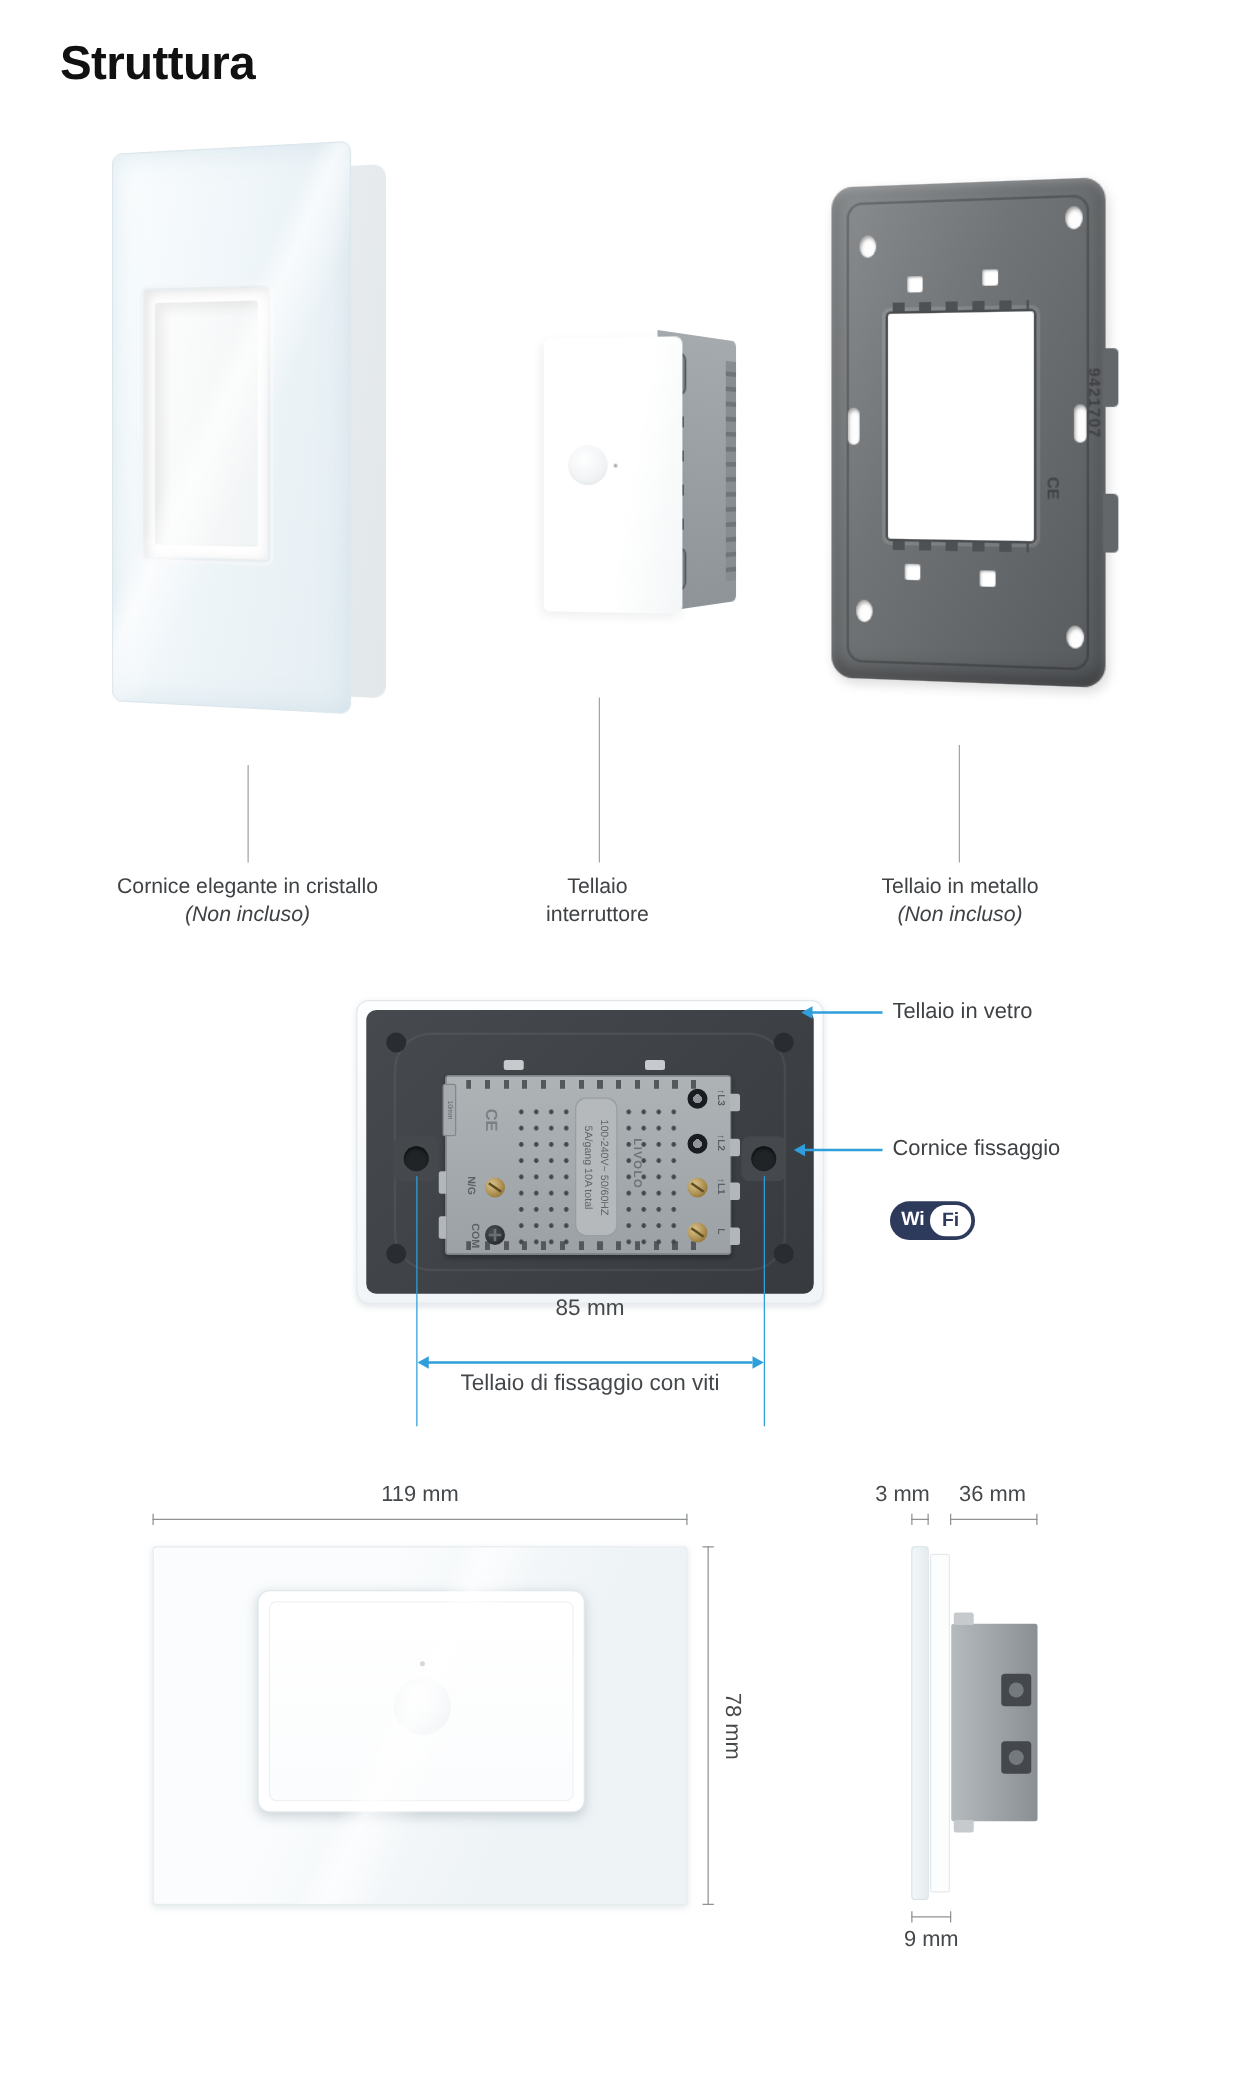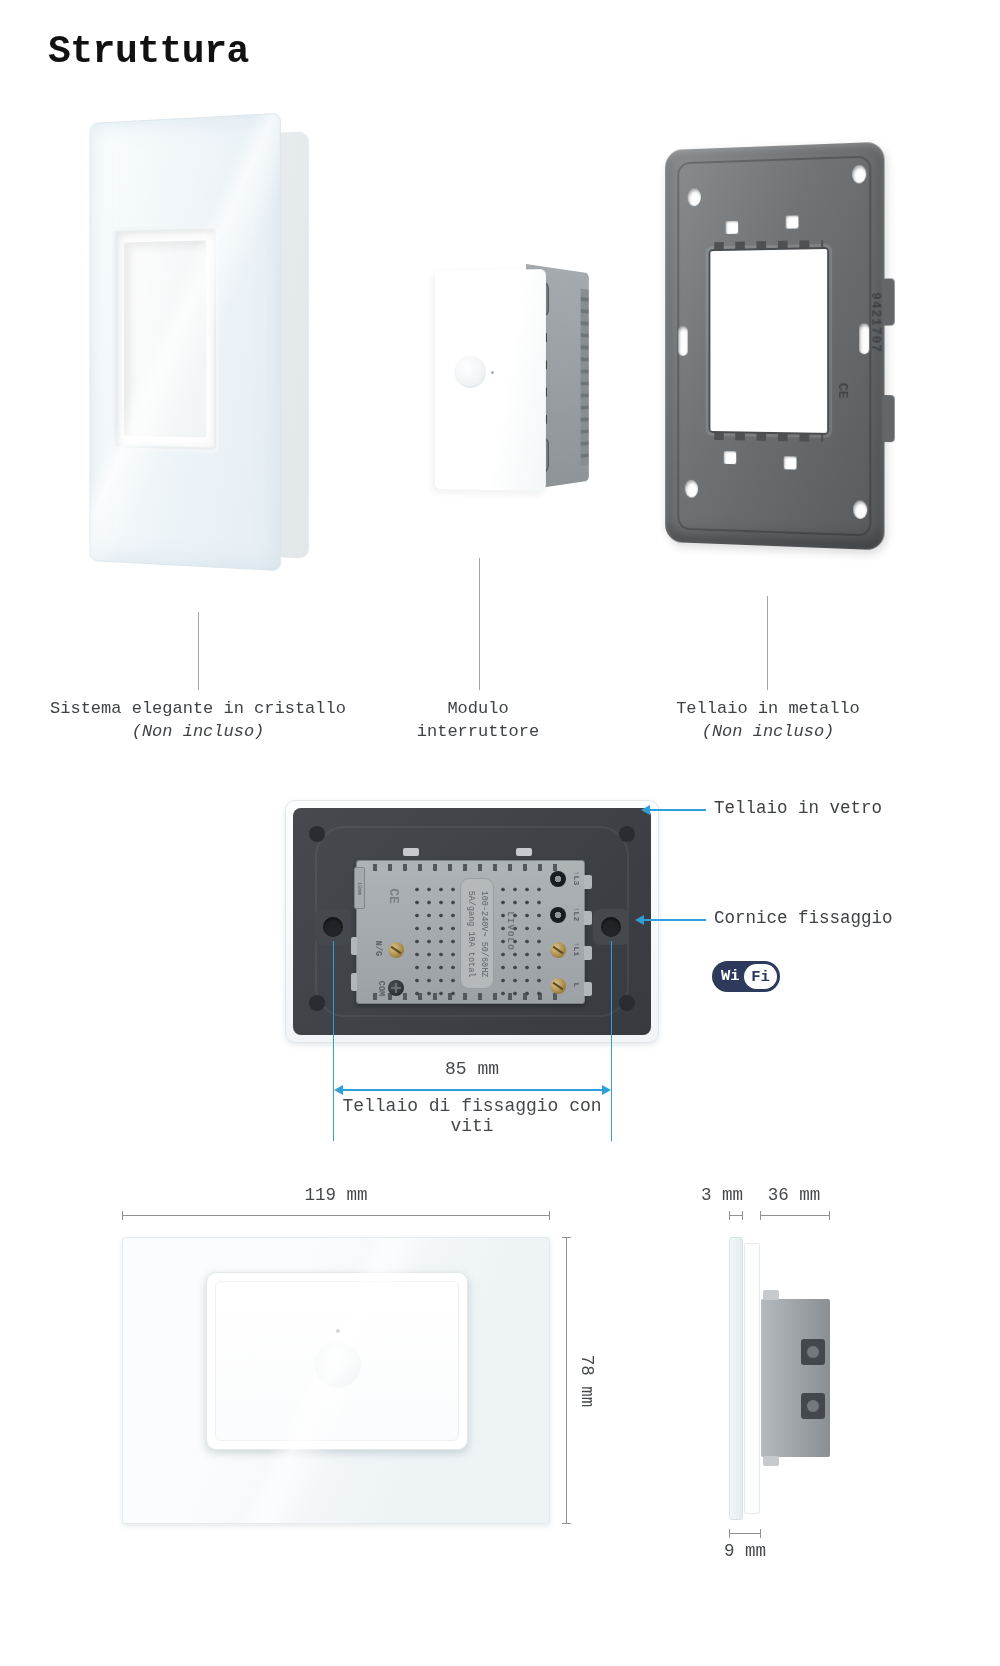--- a/index.html
+++ b/index.html
@@ -1,19 +1,19 @@
 <!DOCTYPE html>
 <html><head>
 <meta charset="utf-8">
 <style>
   :root{ --blue:#2f9fdc; --dim:#8f9294; --txt:#3f4245; }
   *{ margin:0; padding:0; box-sizing:border-box; }
   body{ background:#fff; }
   .page{ position:relative; width:907px; height:1666px; background:#fff;
-         font-family:Liberation Mono, monospace; overflow:hidden; }
+         font-family:Liberation Sans, sans-serif; overflow:hidden; }
   .abs{ position:absolute; }
 
   .title{ left:48px; top:30px; font-size:38px; font-weight:700; color:#111; letter-spacing:-.5px; }
 
   
   .lbl{ font-size:17px; color:var(--txt); text-align:center; line-height:23px; }
   .lbl .it{ font-style:italic; }
   .dimtxt{ font-size:17.5px; color:#45484b; text-align:center; }
   .dimline{ background:var(--dim); height:1px; }
   .dimtick{ background:var(--dim); width:1px; height:9px; }
@@ -194,25 +194,25 @@
       <div class="mf-serial">9421707</div>
       <div class="mf-ce">CE</div>
     </div>
   </div>
 
   <div class="abs conn" style="left:198px; top:612px; height:78px;"></div>
   <div class="abs conn" style="left:479px; top:558px; height:132px;"></div>
   <div class="abs conn" style="left:767px; top:596px; height:94px;"></div>
 
   <div class="abs lbl" style="left:38px; top:697px; width:320px;">
-    <span style="display:block;">Sistema elegante in cristallo</span>
+    <span style="display:block;">Cornice elegante in cristallo</span>
     <span class="it" style="display:block;">(Non incluso)</span>
   </div>
   <div class="abs lbl" style="left:378px; top:697px; width:200px;">
-    <span style="display:block;">Modulo</span>
+    <span style="display:block;">Tellaio</span>
     <span style="display:block;">interruttore</span>
   </div>
   <div class="abs lbl" style="left:658px; top:697px; width:220px;">
     <span style="display:block;">Tellaio in metallo</span>
     <span class="it" style="display:block;">(Non incluso)</span>
   </div>
 
   <div class="abs bv">
     <div class="bv-glass"></div>
     <div class="bv-dark">
@@ -273,21 +273,21 @@
   <div class="abs bline" style="left:643px; top:919px; width:63px; height:1.5px;"></div>
   <div class="abs callout" style="left:714px; top:908px;">Cornice fissaggio</div>
 
   <div class="abs wifi">
     <span class="wifi-wi">Wi</span>
     <span class="wifi-fi">Fi</span>
   </div>
 
   <div class="abs bline" style="left:333px; top:941px; width:1px; height:200px;"></div>
   <div class="abs bline" style="left:611px; top:941px; width:1px; height:200px;"></div>
-  <div class="abs dimtxt" style="left:372px; top:1059px; width:200px; font-size:18px;">85 mm</div>
+  <div class="abs dimtxt" style="left:372px; top:1036px; width:200px; font-size:18px;">85 mm</div>
   <div class="abs ah-l" style="left:334px; top:1085px;"></div>
   <div class="abs bline" style="left:342px; top:1089px; width:260px; height:1.5px;"></div>
   <div class="abs ah-r" style="left:602px; top:1085px;"></div>
   <div class="abs dimtxt" style="left:322px; top:1096px; width:300px; font-size:18px;">Tellaio di fissaggio con viti</div>
 
   <div class="abs dimtxt" style="left:236px; top:1185px; width:200px;">119 mm</div>
   <div class="abs dimtick" style="left:122px; top:1211px;"></div>
   <div class="abs dimline" style="left:122px; top:1215px; width:428px;"></div>
   <div class="abs dimtick" style="left:549px; top:1211px;"></div>
 

